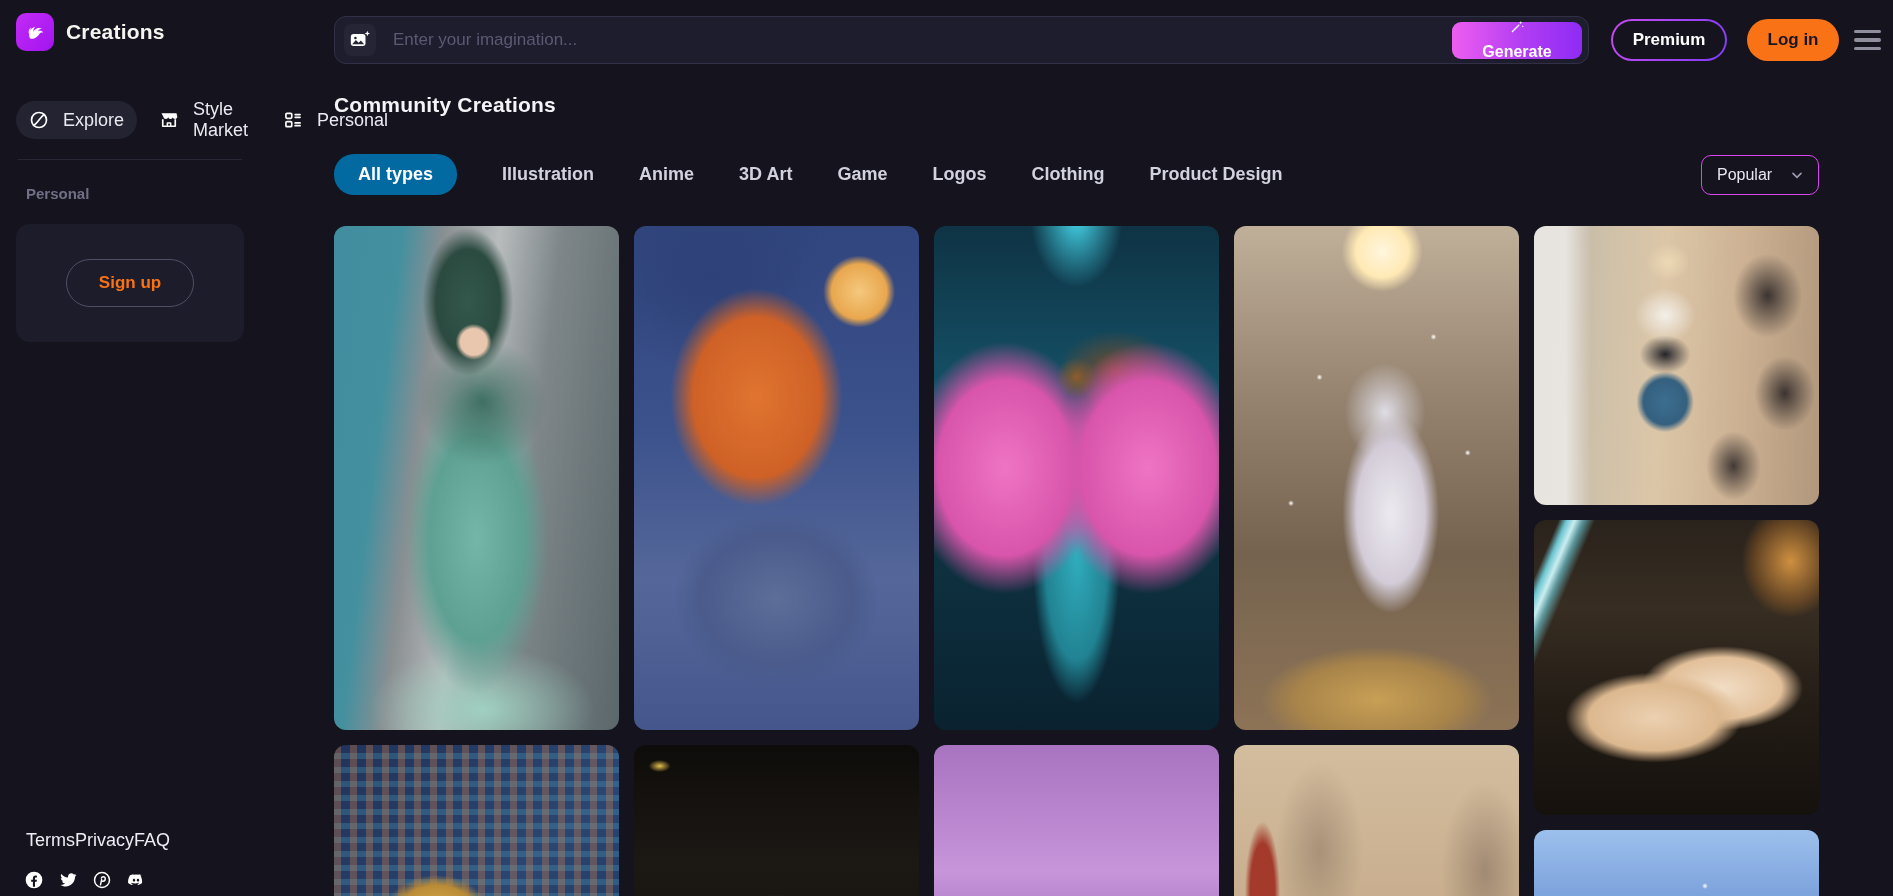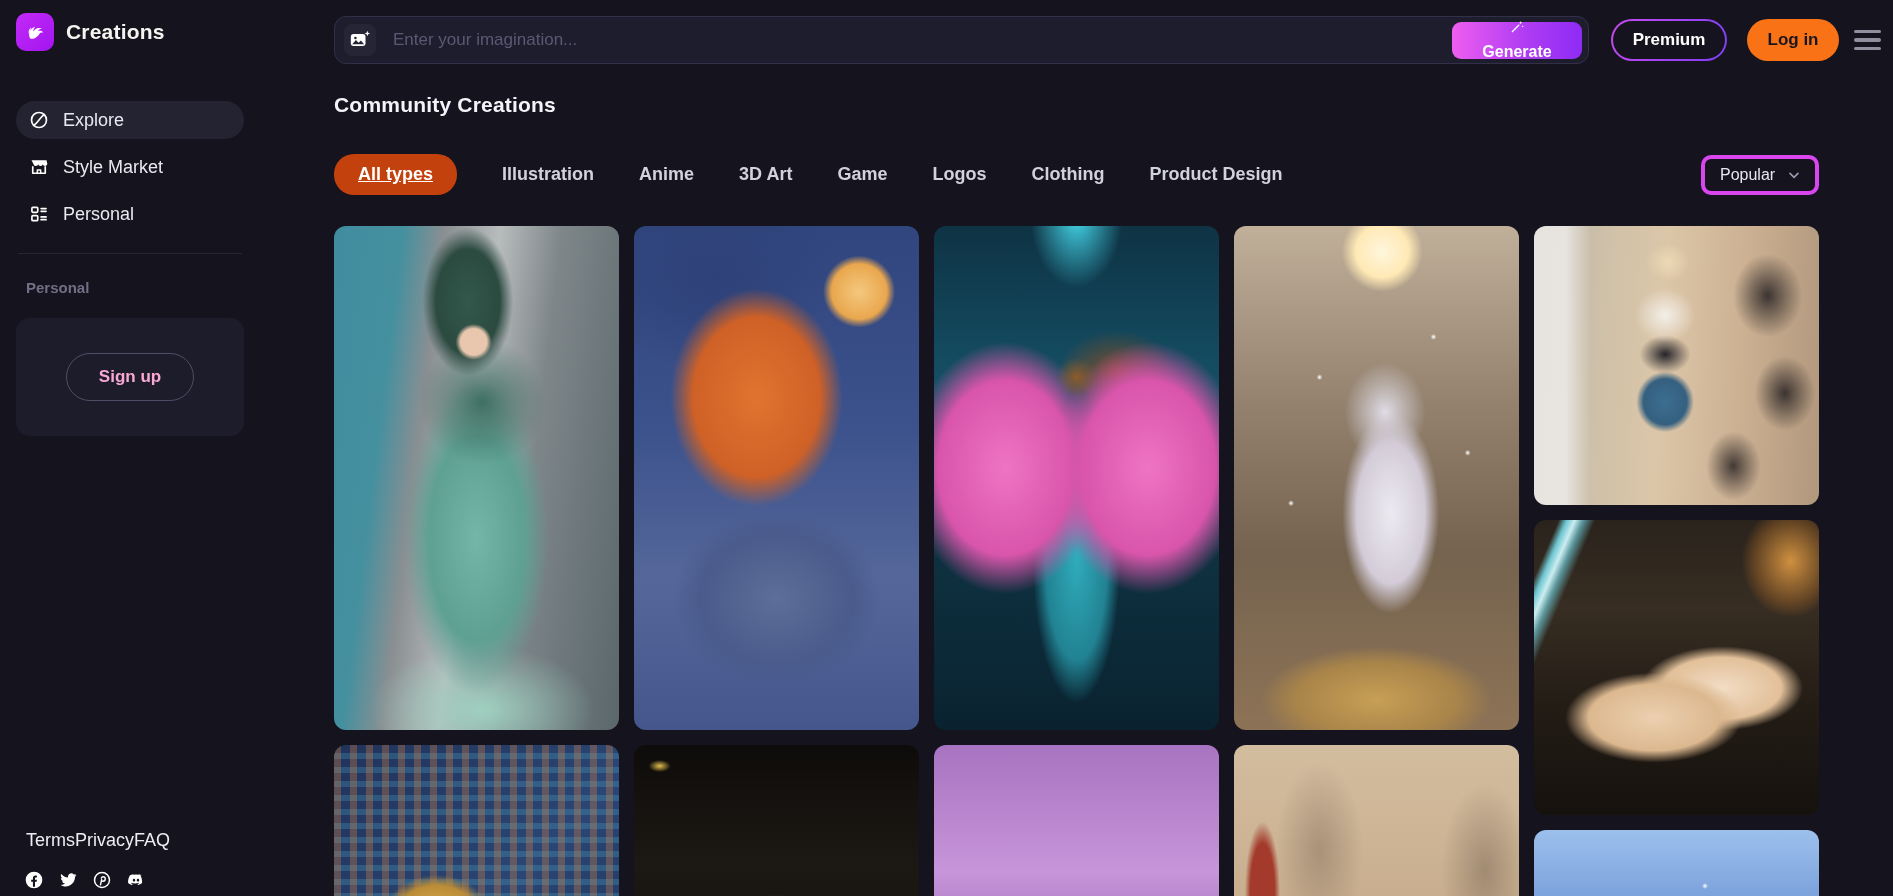--- a/index.html
+++ b/index.html
@@ -16,36 +16,36 @@
     display:flex; flex-direction:column;
     padding:13px 16px 6px 16px;
   }
   .brand { display:flex; align-items:center; gap:12px; }
   .brand-logo {
     width:38px; height:38px; border-radius:10px;
     background:linear-gradient(135deg,#c32bf7 0%,#a214ef 100%);
     display:flex; align-items:center; justify-content:center;
   }
   .brand-name { font-size:21px; font-weight:700; color:#f6f4ef; letter-spacing:.2px; }
-  .nav { margin-top:50px; display:flex; flex-direction:column; gap:9px; }
+  .nav { margin-top:50px; display:flex; flex-direction:row; gap:9px; }
   .nav-item {
     height:38px; border-radius:19px; display:flex; align-items:center;
     gap:14px; padding:0 13px; font-size:18px; color:#eae9f2; cursor:pointer;
   }
   .nav-item.active { background:#242332; }
   .nav-item .ic { width:20px; height:20px; display:flex; }
   .side-divider { height:1px; background:#272634; margin:20px 2px 0 2px; }
   .personal-label { margin:25px 0 0 10px; font-size:15px; font-weight:700; color:#716f86; }
   .signup-card {
     margin-top:22px; height:118px; border-radius:14px; background:#1d1c2b;
     display:flex; align-items:center; justify-content:center;
   }
   .signup-btn {
     width:128px; height:48px; border-radius:24px; border:1px solid #504e66;
-    background:transparent; color:#f9a8d4; font-size:17px; font-weight:700;
+    background:transparent; color:#f97316; font-size:17px; font-weight:700;
     font-family:"Liberation Sans",sans-serif; cursor:pointer;text-align:center;
   }
   .side-footer { margin-top:auto; padding-left:10px; }
   .foot-links { display:flex; }
   .foot-link { font-size:18px; color:#edecf4; cursor:pointer; }
   .social-row { display:flex; gap:14px; margin-top:19px; margin-left:-2px; }
   .social-icon { width:20px; height:20px; cursor:pointer; display:flex; }
   
   .main-col { flex:1; display:flex; flex-direction:column; padding:16px 9px 0 74px; }
   .topbar { display:flex; align-items:center; height:48px; padding-right:3px; }
@@ -81,24 +81,24 @@
     font-family:"Liberation Sans",sans-serif; cursor:pointer;
   }
   .hamburger { margin-left:15px; width:27px; display:flex; flex-direction:column; gap:5px; cursor:pointer; }
   .hamburger span { height:3.5px; border-radius:2px; background:#908f9e; }
   .content { padding-right:65px; }
   .page-title { margin-top:29px; font-size:21px; font-weight:700; color:#f4f4f8; letter-spacing:.2px; }
   .filter-row { margin-top:37px; display:flex; align-items:center; justify-content:space-between; }
   .tabs { display:flex; align-items:center; gap:45px; }
   .tab { font-size:18px; font-weight:600; color:#d2d1de; cursor:pointer; white-space:nowrap; }
   .tab.active {
-    background:#c2410c; color:#fff; padding:10px 24px; border-radius:20px;text-decoration:underline;
+    background:#0369a1; color:#fff; padding:10px 24px; border-radius:20px;
   }
   .sort-select {
-    width:118px; height:40px; border-radius:10px; border:4px solid #d946ef;
+    width:118px; height:40px; border-radius:10px; border:1px solid #d946ef;
     display:flex; align-items:center; justify-content:space-between;
     padding:0 13px 0 15px; font-size:16px; color:#e7e6f1; cursor:pointer;
   }
   
   .grid { margin-top:31px; display:flex; gap:15px; }
   .gcol { flex:1; display:flex; flex-direction:column; gap:15px; }
   .tile { border-radius:12px; position:relative; overflow:hidden; cursor:pointer; }
   .tl-green-woman { background:
     radial-gradient(circle 24px at 49% 23%, #e9c6ae 0%, #e9c6ae 55%, transparent 75%),
     radial-gradient(ellipse 58px 95px at 47% 15%, #33584c 0%, #2b4a40 55%, transparent 78%),

